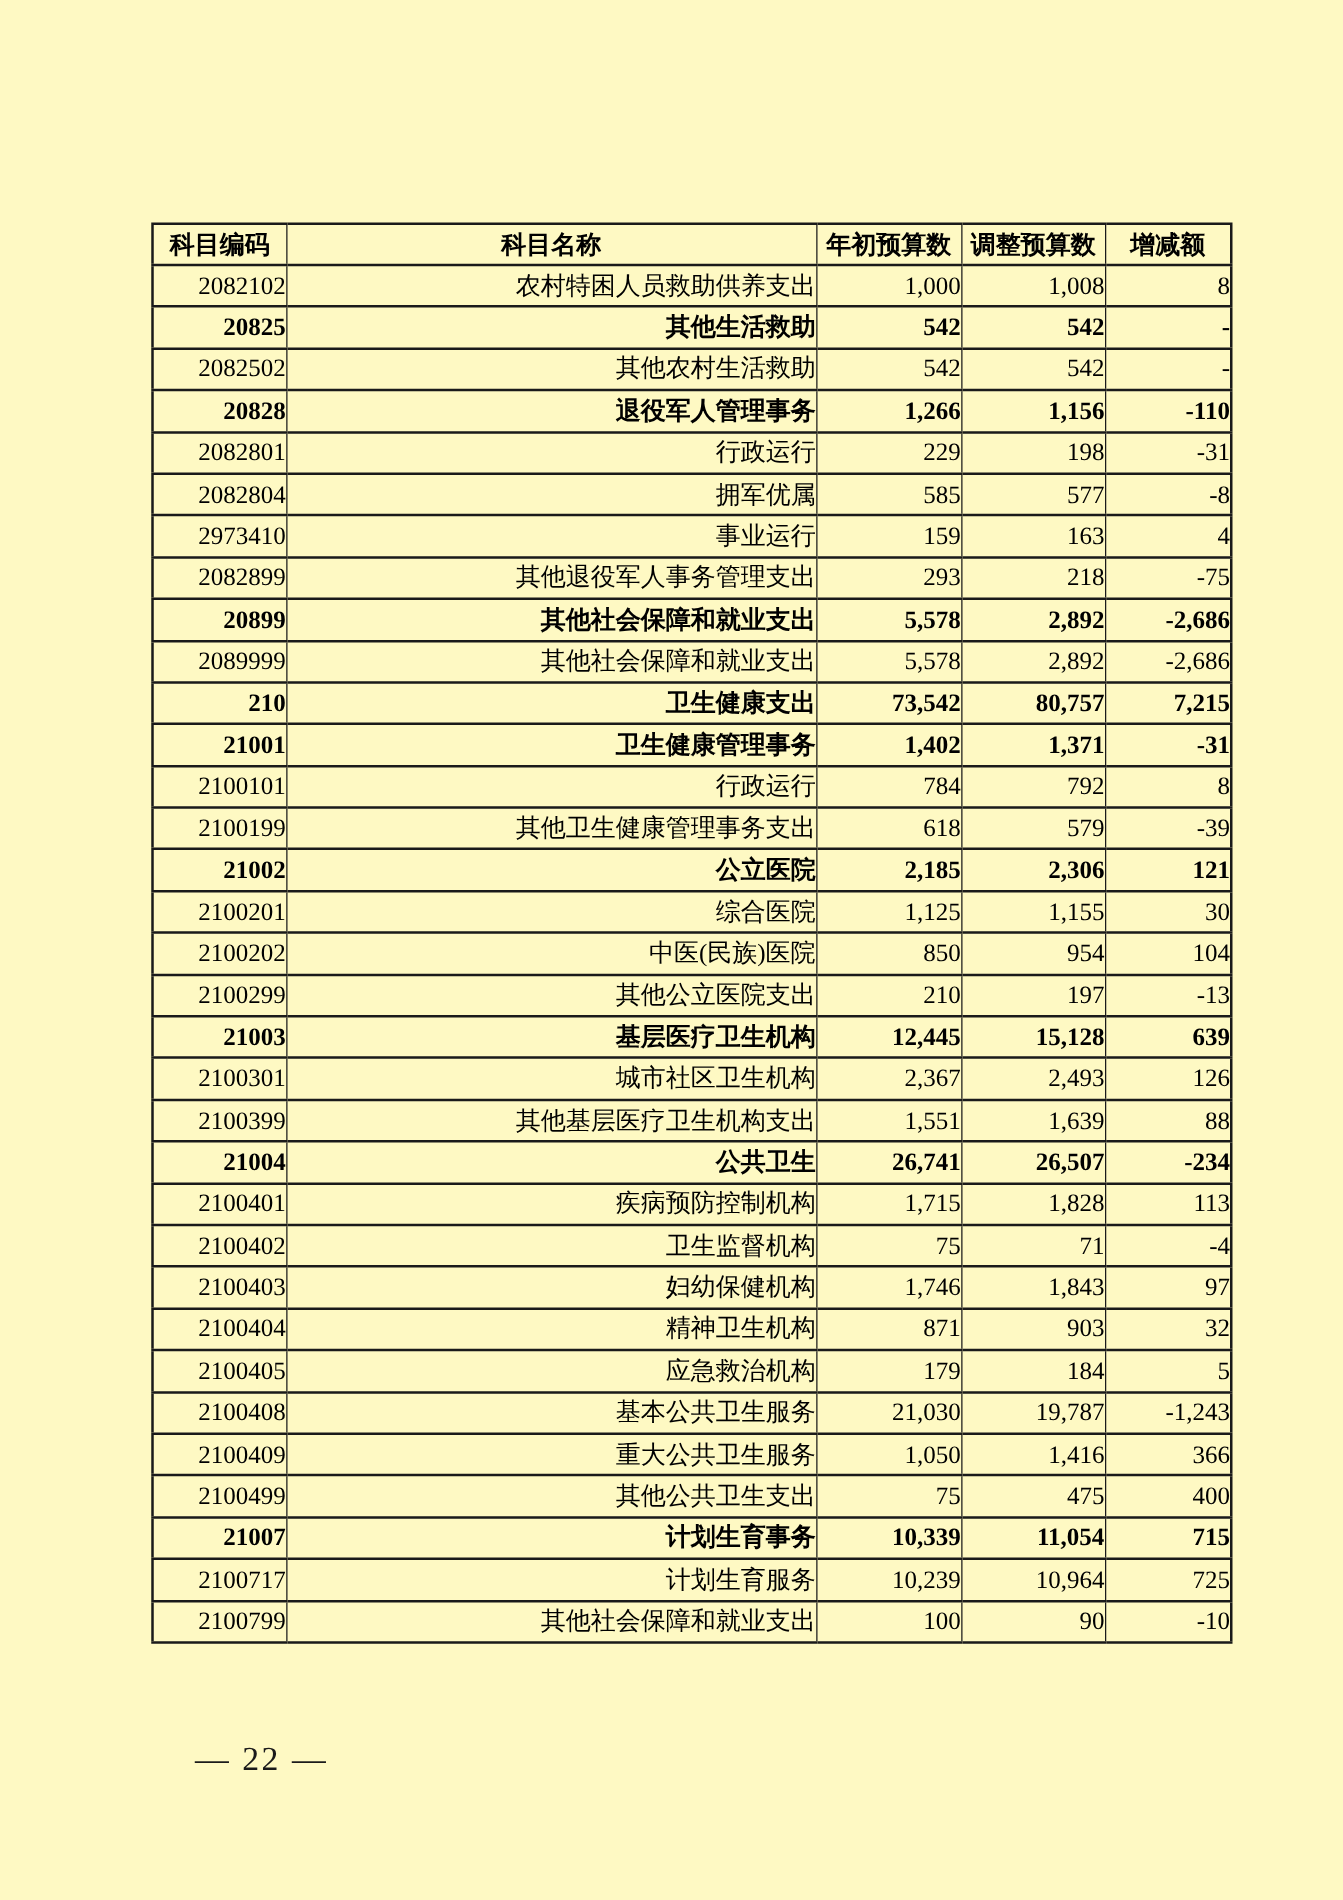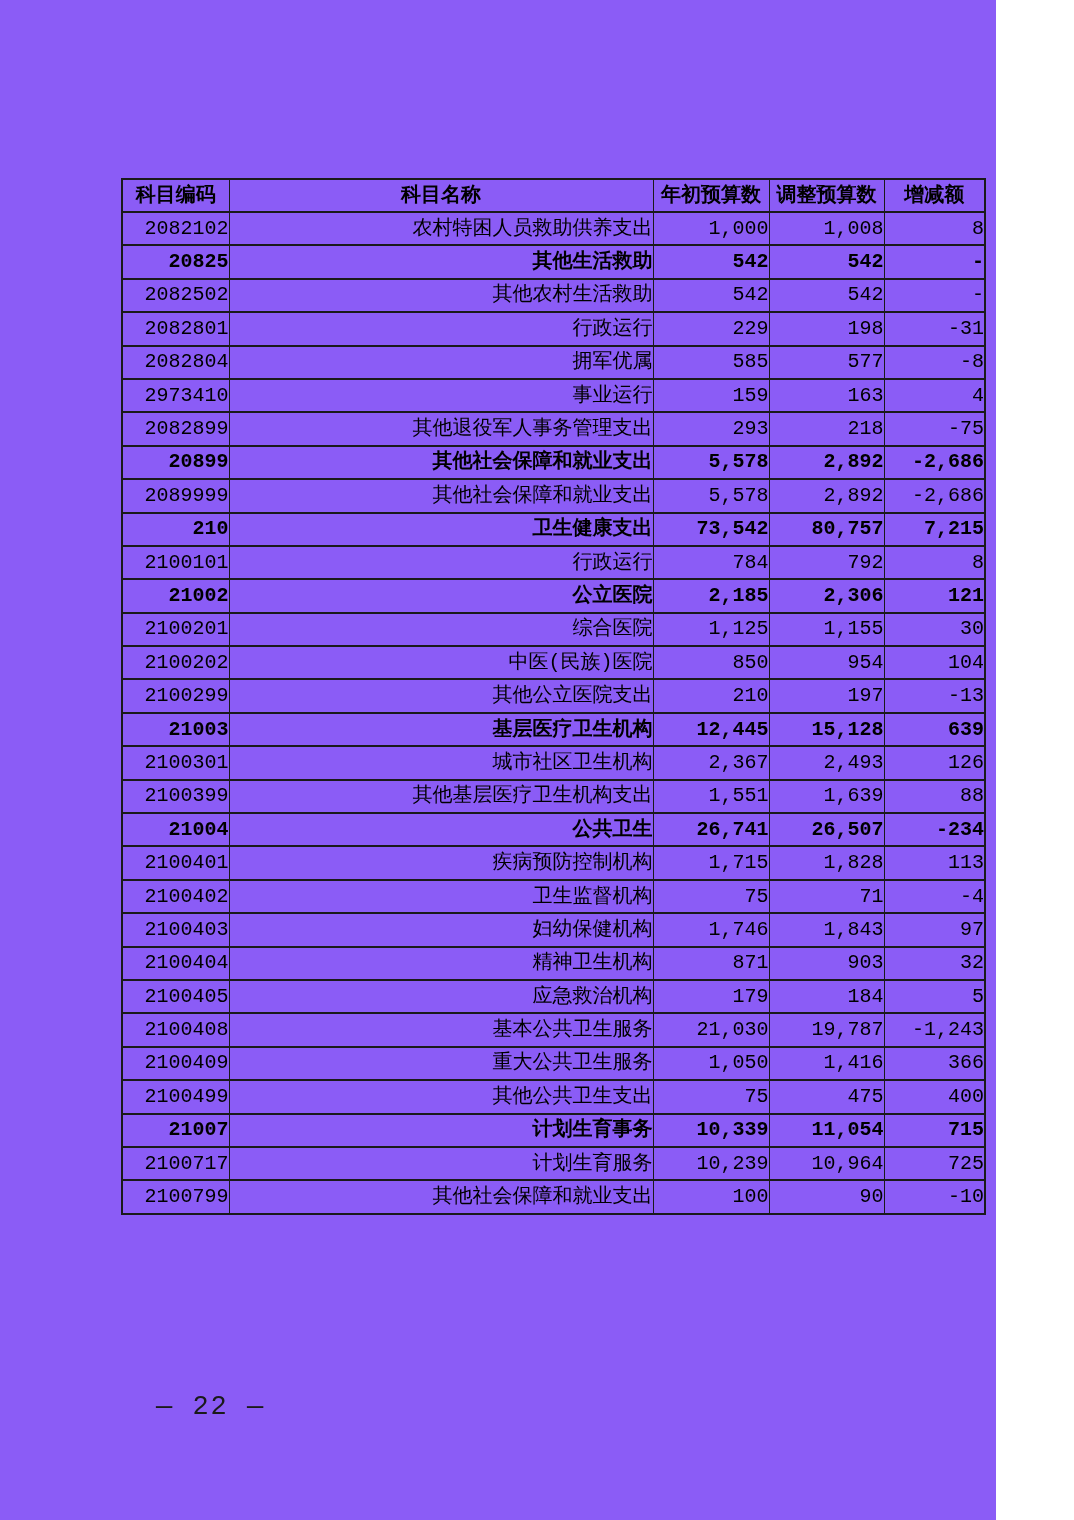--- a/index.html
+++ b/index.html
@@ -1,22 +1,22 @@
 <!DOCTYPE html>
 <html><head>
 <meta charset="utf-8">
 <style>
   html, body { margin: 0; padding: 0; background: #ffffff; }
   .page {
     position: relative;
-    width: 996px;
+    width: 1074px;
     height: 1520px;
-    background: #8b5cf6;
+    background: #fef9c3;
     color: #000000;
-    font-family: Liberation Mono, monospace;
+    font-family: Liberation Serif, serif;
     overflow: hidden;
   }
   table.budget {
     position: absolute;
     left: 121px;
     top: 178px;
     width: 863px;
     border-collapse: collapse;
     table-layout: fixed;
     border: 2.5px solid #1a1a1a;
@@ -88,20 +88,27 @@
           <td class="num">542</td>
           <td class="num">-</td>
         </tr>
         <tr>
           <td class="code">2082502</td>
           <td class="name level-3">其他农村生活救助</td>
           <td class="num">542</td>
           <td class="num">542</td>
           <td class="num">-</td>
         </tr>
+        <tr class="bold">
+          <td class="code">20828</td>
+          <td class="name level-2">退役军人管理事务</td>
+          <td class="num">1,266</td>
+          <td class="num">1,156</td>
+          <td class="num">-110</td>
+        </tr>
         <tr>
           <td class="code">2082801</td>
           <td class="name level-3">行政运行</td>
           <td class="num">229</td>
           <td class="num">198</td>
           <td class="num">-31</td>
         </tr>
         <tr>
           <td class="code">2082804</td>
           <td class="name level-3">拥军优属</td>
@@ -137,27 +144,41 @@
           <td class="num">2,892</td>
           <td class="num">-2,686</td>
         </tr>
         <tr class="bold">
           <td class="code">210</td>
           <td class="name level-1">卫生健康支出</td>
           <td class="num">73,542</td>
           <td class="num">80,757</td>
           <td class="num">7,215</td>
         </tr>
+        <tr class="bold">
+          <td class="code">21001</td>
+          <td class="name level-2">卫生健康管理事务</td>
+          <td class="num">1,402</td>
+          <td class="num">1,371</td>
+          <td class="num">-31</td>
+        </tr>
         <tr>
           <td class="code">2100101</td>
           <td class="name level-3">行政运行</td>
           <td class="num">784</td>
           <td class="num">792</td>
           <td class="num">8</td>
         </tr>
+        <tr>
+          <td class="code">2100199</td>
+          <td class="name level-3">其他卫生健康管理事务支出</td>
+          <td class="num">618</td>
+          <td class="num">579</td>
+          <td class="num">-39</td>
+        </tr>
         <tr class="bold">
           <td class="code">21002</td>
           <td class="name level-2">公立医院</td>
           <td class="num">2,185</td>
           <td class="num">2,306</td>
           <td class="num">121</td>
         </tr>
         <tr>
           <td class="code">2100201</td>
           <td class="name level-3">综合医院</td>

